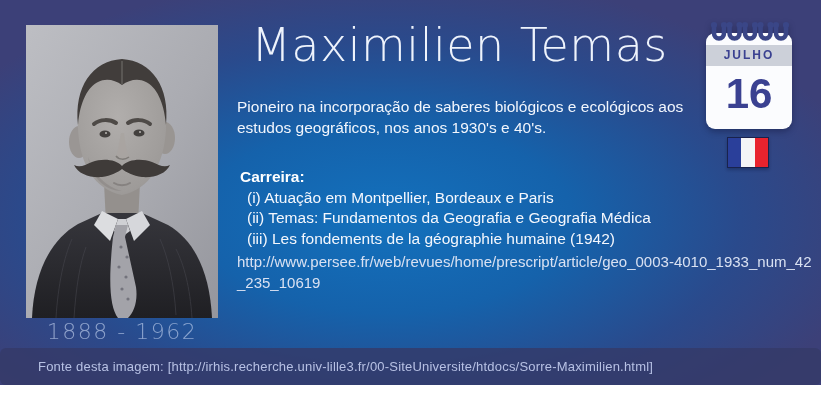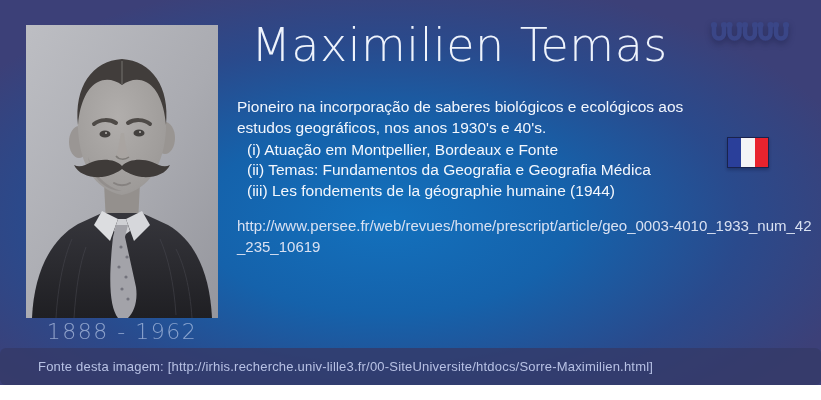--- a/index.html
+++ b/index.html
@@ -38,21 +38,21 @@
     font-weight:bold; font-size:15.5px; color:#ffffff;
   }
   .career-list {
     list-style:none; margin:2px 0 0 0; padding:0 0 0 10px;
     font-size:15.5px; line-height:20.5px; color:#f4f7fd;
   }
   .paper-heading {
     margin-top:18px; font-weight:bold; font-size:15.5px; color:#ffffff;
   }
   .paper-url {
-    margin-top:14px; width:577px; word-break:break-all;
+    margin-top:2px; width:577px; word-break:break-all;
     font-size:15px; line-height:21px; color:#d9e1f2; cursor:pointer;
   }
   
   .calendar {
     position:absolute; left:705px; top:20px; width:88px; height:112px;
     filter:drop-shadow(0 3px 3px rgba(8,12,45,0.35));
   }
   .cal-rings { position:absolute; left:0; top:0; width:88px; height:26px; z-index:2; }
   .cal-body {
     position:absolute; left:1px; top:13px; width:86px; height:96px;
@@ -149,24 +149,25 @@
         </g>
       </svg>
     </div>
 
     <div class="lifespan">1888 - 1962</div>
 
     <div class="content-col">
       <h1 class="title">Maximilien Temas</h1>
       <p class="subtitle">Pioneiro na incorporação de saberes biológicos e ecológicos aos estudos geográficos, nos anos 1930's e 40's.</p>
 
+      <div class="career-heading">Carreira:</div>
       <ul class="career-list">
-        <li>(i) Atuação em Montpellier, Bordeaux e Fonte</li>
+        <li>(i) Atuação em Montpellier, Bordeaux e Paris</li>
         <li>(ii) Temas: Fundamentos da Geografia e Geografia Médica</li>
-        <li>(iii) Les fondements de la géographie humaine (1944)</li>
+        <li>(iii) Les fondements de la géographie humaine (1942)</li>
       </ul>
 
       <div class="paper-url">http://www.persee.fr/web/revues/home/prescript/article/geo_0003-4010_1933_num_42_235_10619</div>
     </div>
 
     <div class="calendar">
       <svg class="cal-rings" viewBox="0 0 88 26" xmlns="http://www.w3.org/2000/svg">
         <g stroke="#3a4687" stroke-width="4.6" fill="none" stroke-linecap="round">
           <path d="M9,6 v7 a5 5.5 0 0 0 10 0 v-7"></path>
           <path d="M24.5,6 v7 a5 5.5 0 0 0 10 0 v-7"></path>
@@ -180,20 +181,24 @@
           <circle cx="24.5" cy="5" r="3.1"></circle>
             <circle cx="34.5" cy="5" r="3.1"></circle>
           <circle cx="40" cy="5" r="3.1"></circle>
             <circle cx="50" cy="5" r="3.1"></circle>
           <circle cx="55.5" cy="5" r="3.1"></circle>
             <circle cx="65.5" cy="5" r="3.1"></circle>
           <circle cx="71" cy="5" r="3.1"></circle>
             <circle cx="81" cy="5" r="3.1"></circle>
         </g>
       </svg>
+      <div class="cal-body">
+        <div class="cal-month">JULHO</div>
+        <div class="cal-day">16</div>
+      </div>
     </div>
 
     <div class="flag">
       <div class="stripe" style="background:#2a3f9a;"></div>
       <div class="stripe" style="background:#f4f4f6;"></div>
       <div class="stripe" style="background:#e8232e;"></div>
     </div>
 
     <div class="footer-band">
       <div class="footer-text">Fonte desta imagem: [http://irhis.recherche.univ-lille3.fr/00-SiteUniversite/htdocs/Sorre-Maximilien.html]</div>

